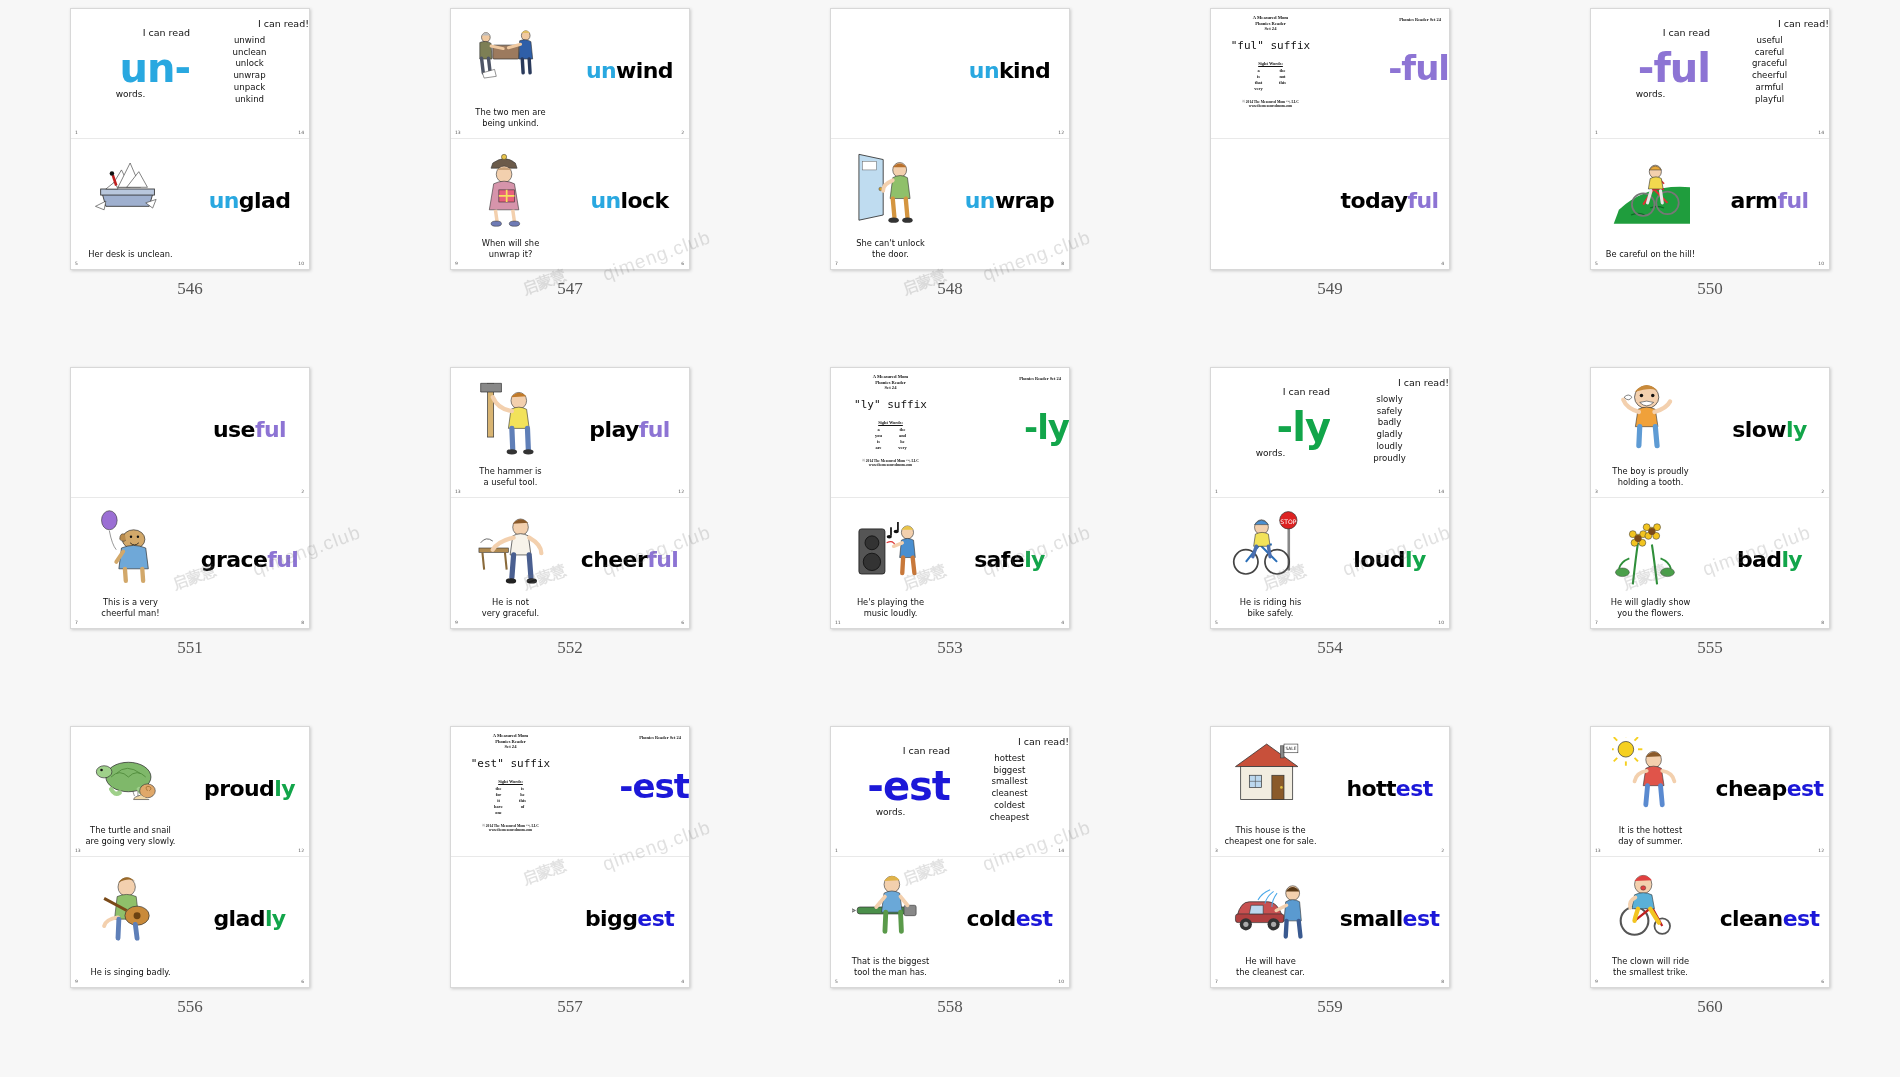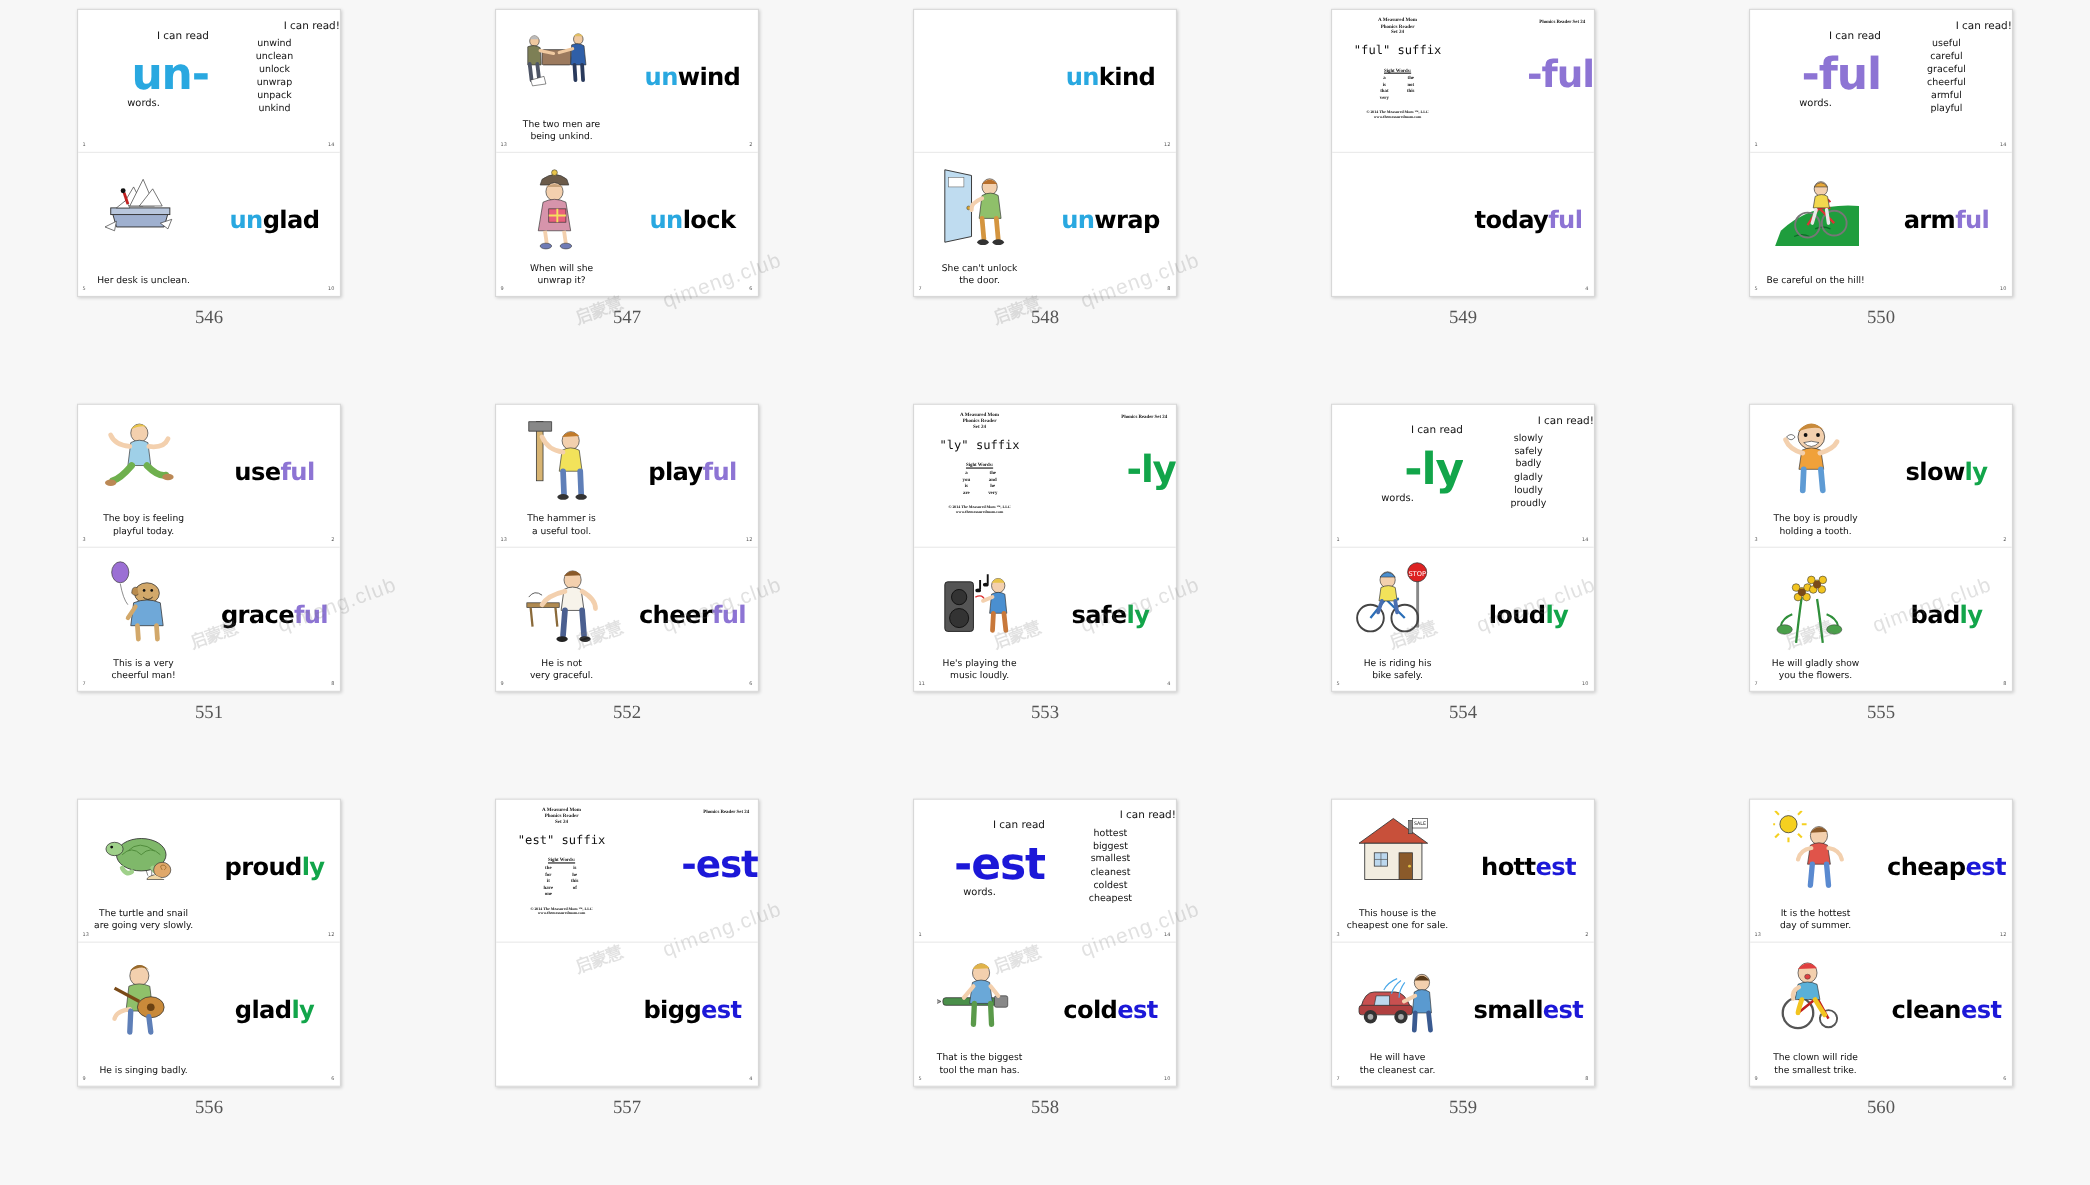--- a/index.html
+++ b/index.html
@@ -392,39 +392,20 @@
             <div class="bigword" style="top:38%"><span style="color:#000">arm</span><span style="color:#8d74d4">ful</span></div>
             <div class="pgnum br">10</div>
           </div>
        </div>
      </div>
      <div class="idx">550</div>
     </div>
     <div class="cell">
       <div class="card">
        <div class="page top">
-         <div class="half l">
-            <div class="art" style="left:50%;top:8%;transform:translateX(-50%)">
-              <svg viewBox="0 0 90 92" width="78" height="80" xmlns="http://www.w3.org/2000/svg">
-                <g>
-        <ellipse cx="40" cy="18" rx="9" ry="9.5" fill="#f3d0ae" stroke="#333" stroke-width=".7"></ellipse>
-        <path d="M31 14 q9 -10 18 -1 q-4 -5 -18 1 z" fill="#e8c44a"></path>
-        <path d="M31 28 q9 -5 18 0 l3 24 h-24 z" fill="#9fd0e8" stroke="#333" stroke-width=".7"></path>
-        <path d="M30 32 q-16 -2 -20 -12" stroke="#f3d0ae" stroke-width="5" fill="none" stroke-linecap="round"></path>
-        <path d="M50 32 q16 2 20 -8" stroke="#f3d0ae" stroke-width="5" fill="none" stroke-linecap="round"></path>
-        <path d="M32 52 q-12 14 -20 16" stroke="#6fb04e" stroke-width="7" fill="none" stroke-linecap="round"></path>
-        <path d="M48 52 q12 12 20 10" stroke="#6fb04e" stroke-width="7" fill="none" stroke-linecap="round"></path>
-        <ellipse cx="10" cy="70" rx="6" ry="3.4" fill="#b85"></ellipse>
-                  <ellipse cx="70" cy="64" rx="6" ry="3.4" fill="#b85"></ellipse>
-      </g>
-              </svg>
-            </div>
-            <div class="caption" style="bottom:10px">The boy is feeling<br>playful today.</div>
-            <div class="pgnum bl">3</div>
-          </div>
          <div class="half r">
             <div class="bigword" style="top:38%"><span style="color:#000">use</span><span style="color:#8d74d4">ful</span></div>
             <div class="pgnum br">2</div>
           </div>
        </div>
        <div class="page bot">
          <div class="half l">
             <div class="art" style="left:50%;top:8%;transform:translateX(-50%)">
               <svg viewBox="0 0 90 92" width="78" height="80" xmlns="http://www.w3.org/2000/svg">
                 <g>

